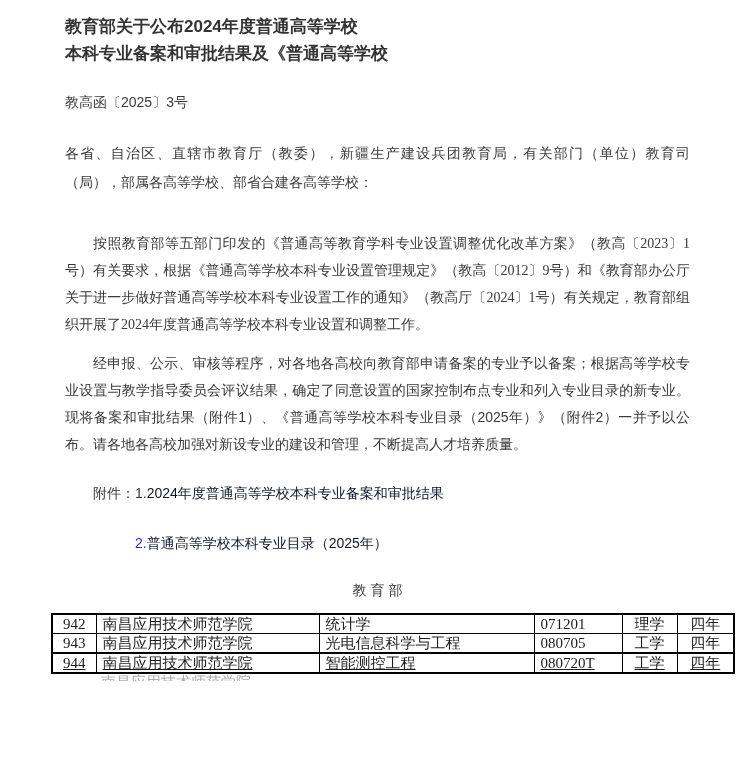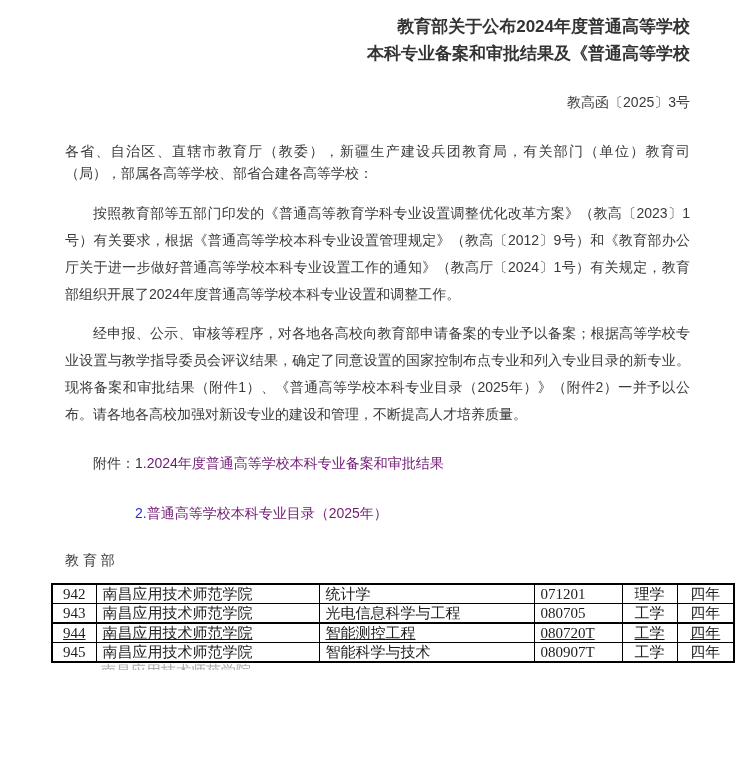--- a/index.html
+++ b/index.html
@@ -5,40 +5,40 @@
   * { margin: 0; padding: 0; box-sizing: border-box; }
   html, body { background: #ffffff; }
   body {
     width: 755px; height: 770px; overflow: hidden;
     font-family: "Liberation Sans", sans-serif;
     color: #3a3a3a;
   }
   .doc { padding: 13px 65px 0 65px; font-size: 14px; }
 
   .title {
-    text-align: right; font-size: 17px; font-weight: bold;
+    text-align: left; font-size: 17px; font-weight: bold;
     line-height: 27px; color: #333333;
   }
-  .doc-num { text-align: right; margin-top: 22px; line-height: 27px; }
+  .doc-num { text-align: left; margin-top: 22px; line-height: 27px; }
 
-  .addressee { margin-top: 24px; line-height: 22px; text-align: justify; }
+  .addressee { margin-top: 24px; line-height: 29px; text-align: justify; font-family: Liberation Mono, monospace; }
 
   .para { text-indent: 2em; line-height: 27px; text-align: justify; }
-  .para-1 { margin-top: 16px; }
+  .para-1 { margin-top: 32px; font-family: Liberation Serif, serif; }
   .para-2 { margin-top: 12px; }
 
   .attachments { margin-top: 22px; padding-left: 2em; display: flex; }
   .att-label { flex: none; line-height: 27px; }
   .att-items { display: flex; flex-direction: column; gap: 23px; }
   .att-item { line-height: 27px; white-space: nowrap; }
   .att-num { color: #3a3a3a; }
   .att-num.blue { color: #2b2bd5; }
-  a.att-link { color: #701a75; text-decoration: none; cursor: pointer; }
+  a.att-link { color: #0f172a; text-decoration: none; cursor: pointer; }
 
-  .signature { text-align: left; margin-top: 20px; line-height: 27px; }
+  .signature { text-align: center; margin-top: 20px; line-height: 27px; }
   .sign-date { text-align: right; margin-top: 18px; line-height: 27px; }
 
   .result-table {
     margin: 9px 0 0 51px;
     border-collapse: collapse; table-layout: fixed;
     width: 682px;
     font-family: "Liberation Serif", serif;
     font-size: 15px; color: #1c1c1c;
     border: 2px solid #000;
   }
@@ -115,24 +115,16 @@
       <td class="c">四年</td>
     </tr>
     <tr class="thick-top">
       <td class="c">944</td>
       <td>南昌应用技术师范学院</td>
       <td>智能测控工程</td>
       <td>080720T</td>
       <td class="c">工学</td>
       <td class="c">四年</td>
     </tr>
-    <tr>
-      <td class="c">945</td>
-      <td>南昌应用技术师范学院</td>
-      <td>智能科学与技术</td>
-      <td>080907T</td>
-      <td class="c">工学</td>
-      <td class="c">四年</td>
-    </tr>
   </tbody>
 </table>
 
 <div class="partial-row">南昌应用技术师范学院</div>
 
 </body></html>

